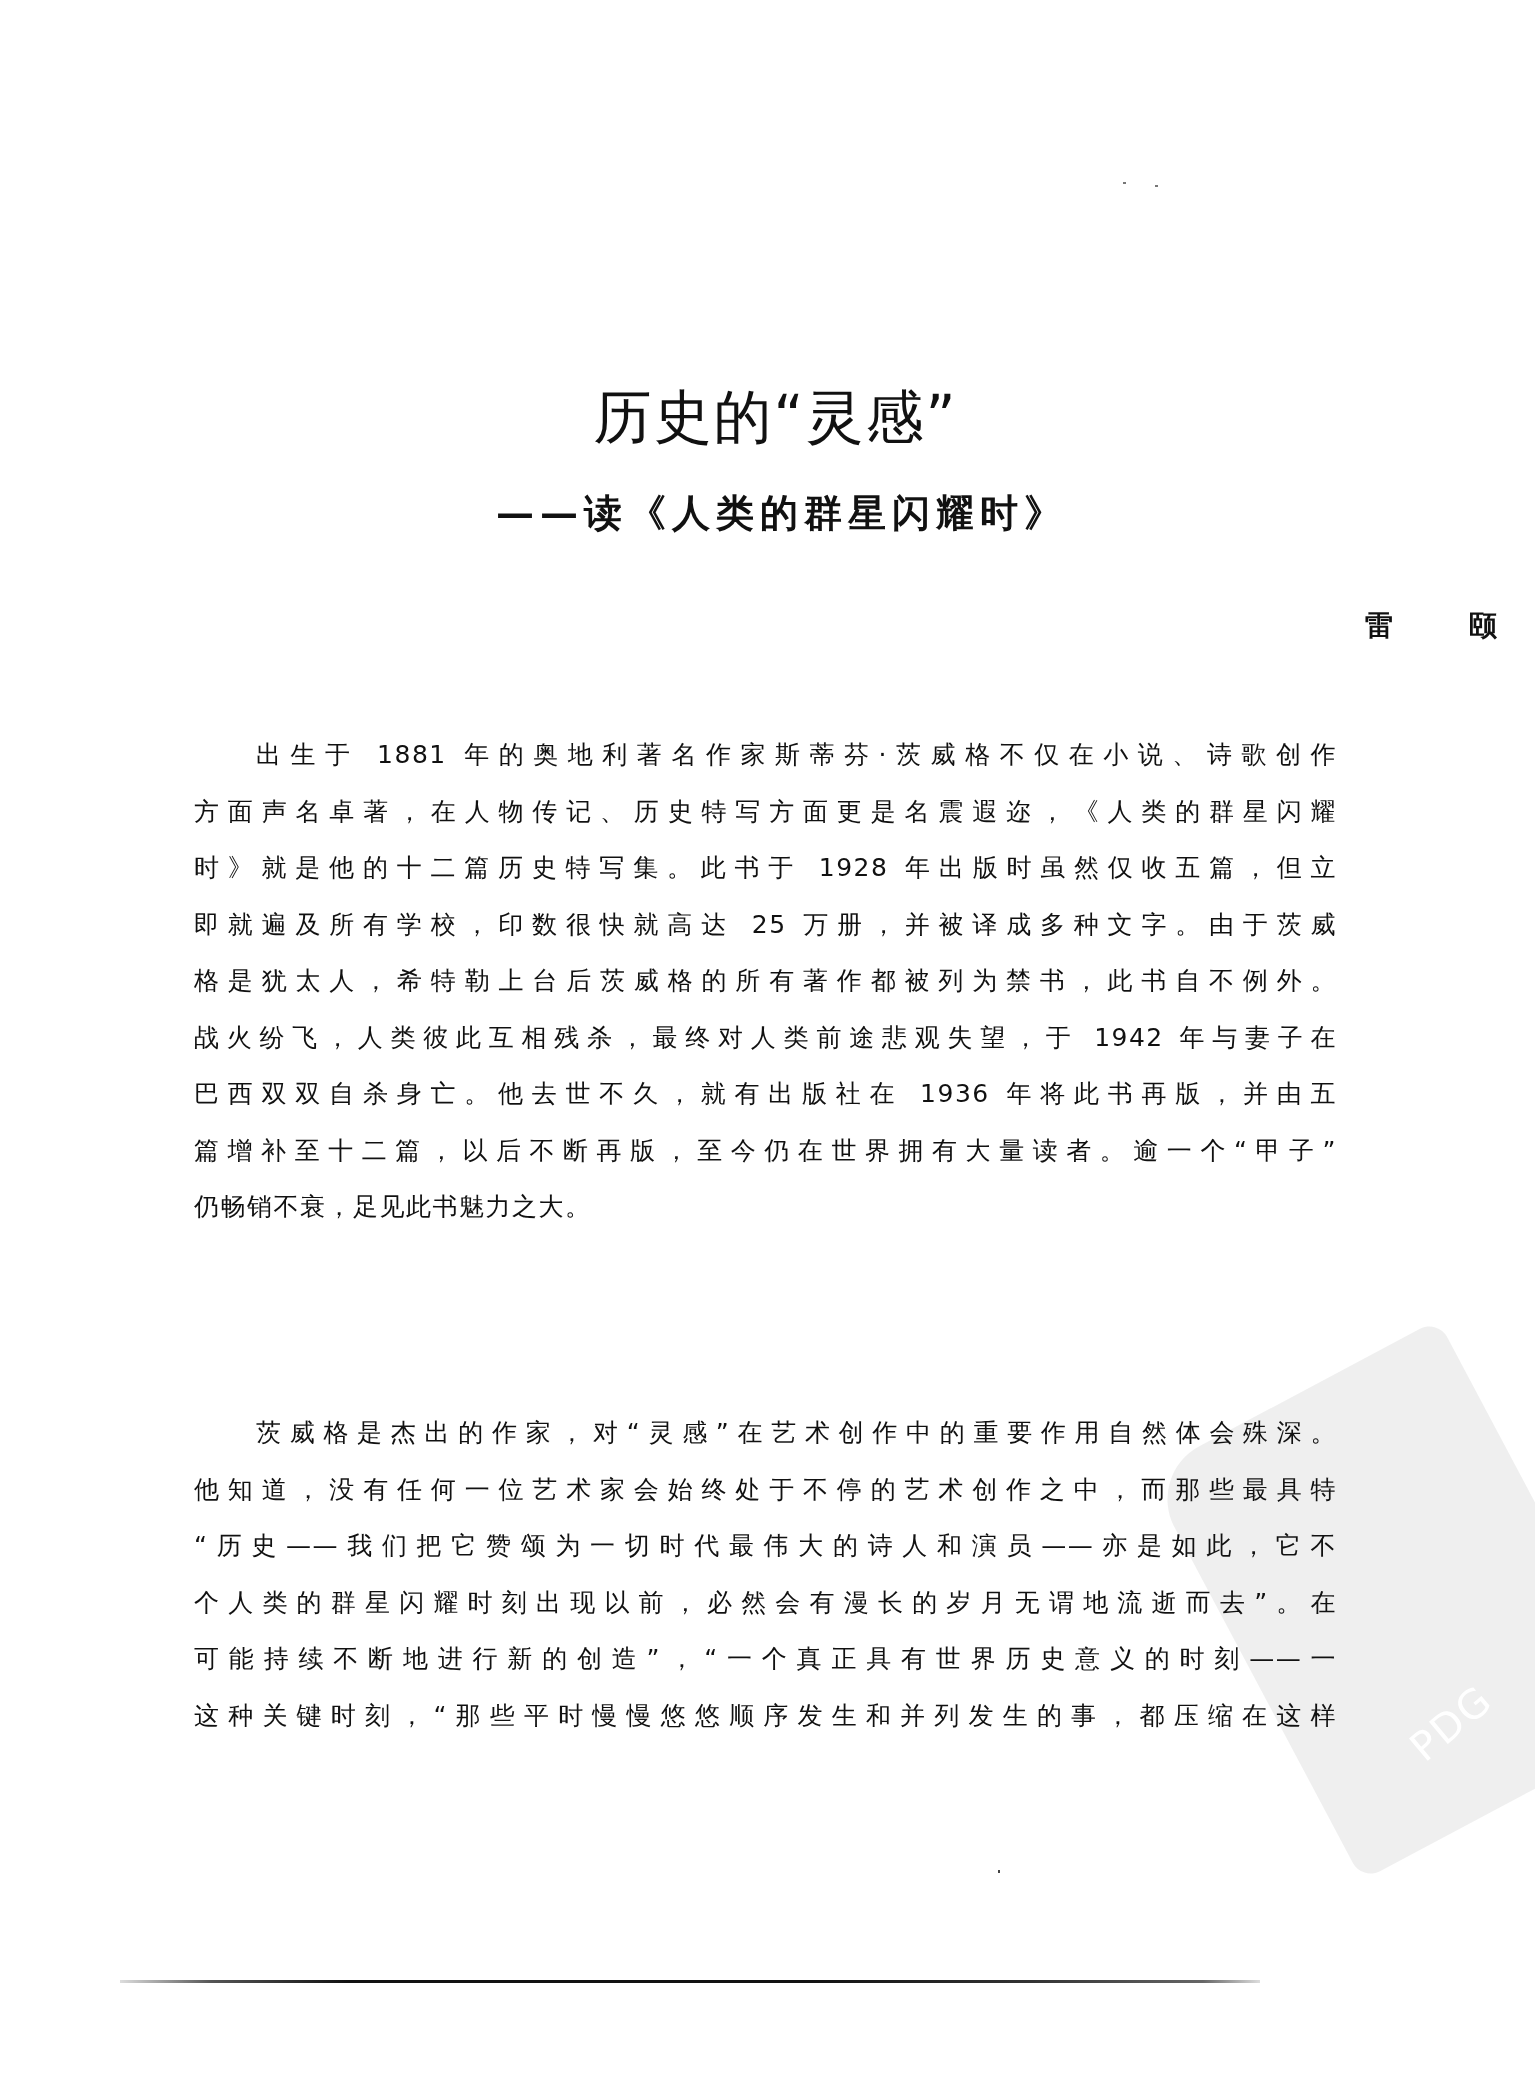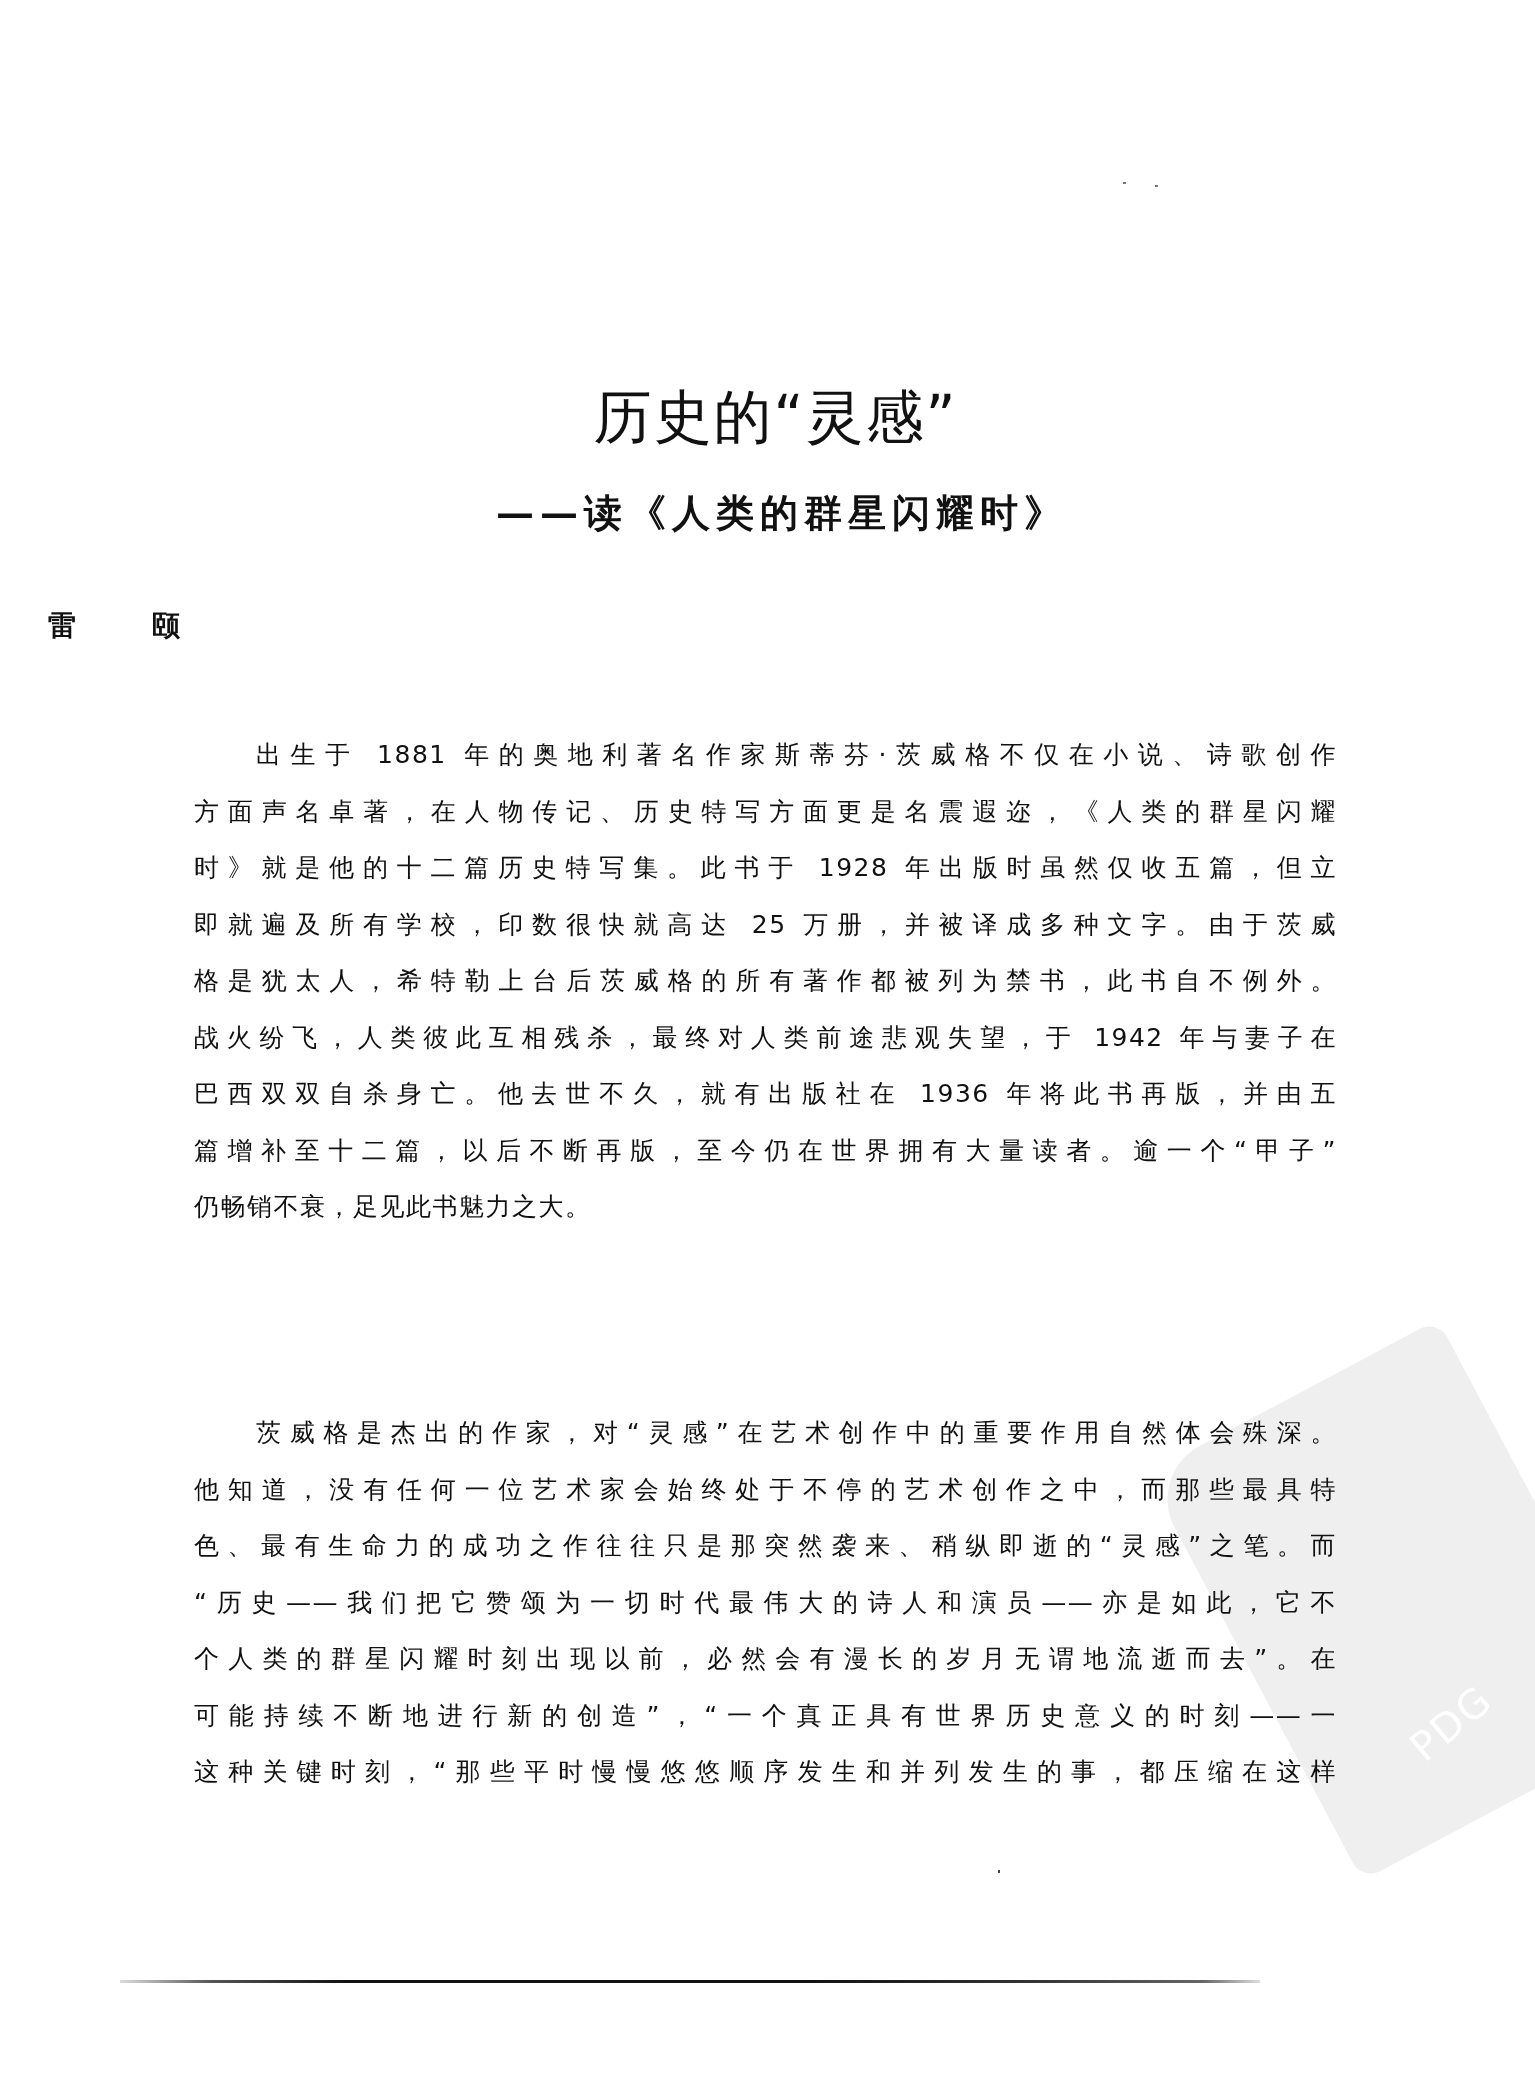--- a/index.html
+++ b/index.html
@@ -45,21 +45,21 @@
       letter-spacing: 6px;
       line-height: 50px;
       margin: 0;
       white-space: nowrap;
     }
     .author {
       position: absolute;
       top: 606px;
       left: 0;
       width: 100%;
-      text-align: left;
+      text-align: right;
       font-size: 28px;
       font-weight: bold;
       line-height: 40px;
       padding-left: 10px;
       box-sizing: border-box;
     }
     .author span {
       display: inline-block;
       margin: 0 38px;
     }
@@ -149,21 +149,20 @@
   <span class="line">格是犹太人，希特勒上台后茨威格的所有著作都被列为禁书，此书自不例外。</span>
   <span class="line">战火纷飞，人类彼此互相残杀，最终对人类前途悲观失望，于 1942 年与妻子在</span>
   <span class="line">巴西双双自杀身亡。他去世不久，就有出版社在 1936 年将此书再版，并由五</span>
   <span class="line">篇增补至十二篇，以后不断再版，至今仍在世界拥有大量读者。逾一个“甲子”</span>
   <span class="line last">仍畅销不衰，足见此书魅力之大。</span>
 </div>
 
 <div class="body-text p2">
   <span class="line indent">茨威格是杰出的作家，对“灵感”在艺术创作中的重要作用自然体会殊深。</span>
   <span class="line">他知道，没有任何一位艺术家会始终处于不停的艺术创作之中，而那些最具特</span>
-  <span class="line">色、最有生命力的成功之作往往只是那突然袭来、稍纵即逝的“灵感”之笔。而</span>
   <span class="line">“历史——我们把它赞颂为一切时代最伟大的诗人和演员——亦是如此，它不</span>
   <span class="line">个人类的群星闪耀时刻出现以前，必然会有漫长的岁月无谓地流逝而去”。在</span>
   <span class="line">可能持续不断地进行新的创造”，“一个真正具有世界历史意义的时刻——一</span>
   <span class="line">这种关键时刻，“那些平时慢慢悠悠顺序发生和并列发生的事，都压缩在这样</span>
 </div>
 
 <div class="dot" style="left:998px; top:1870px;"></div>
 
 <div class="bottom-rule"></div>
 

